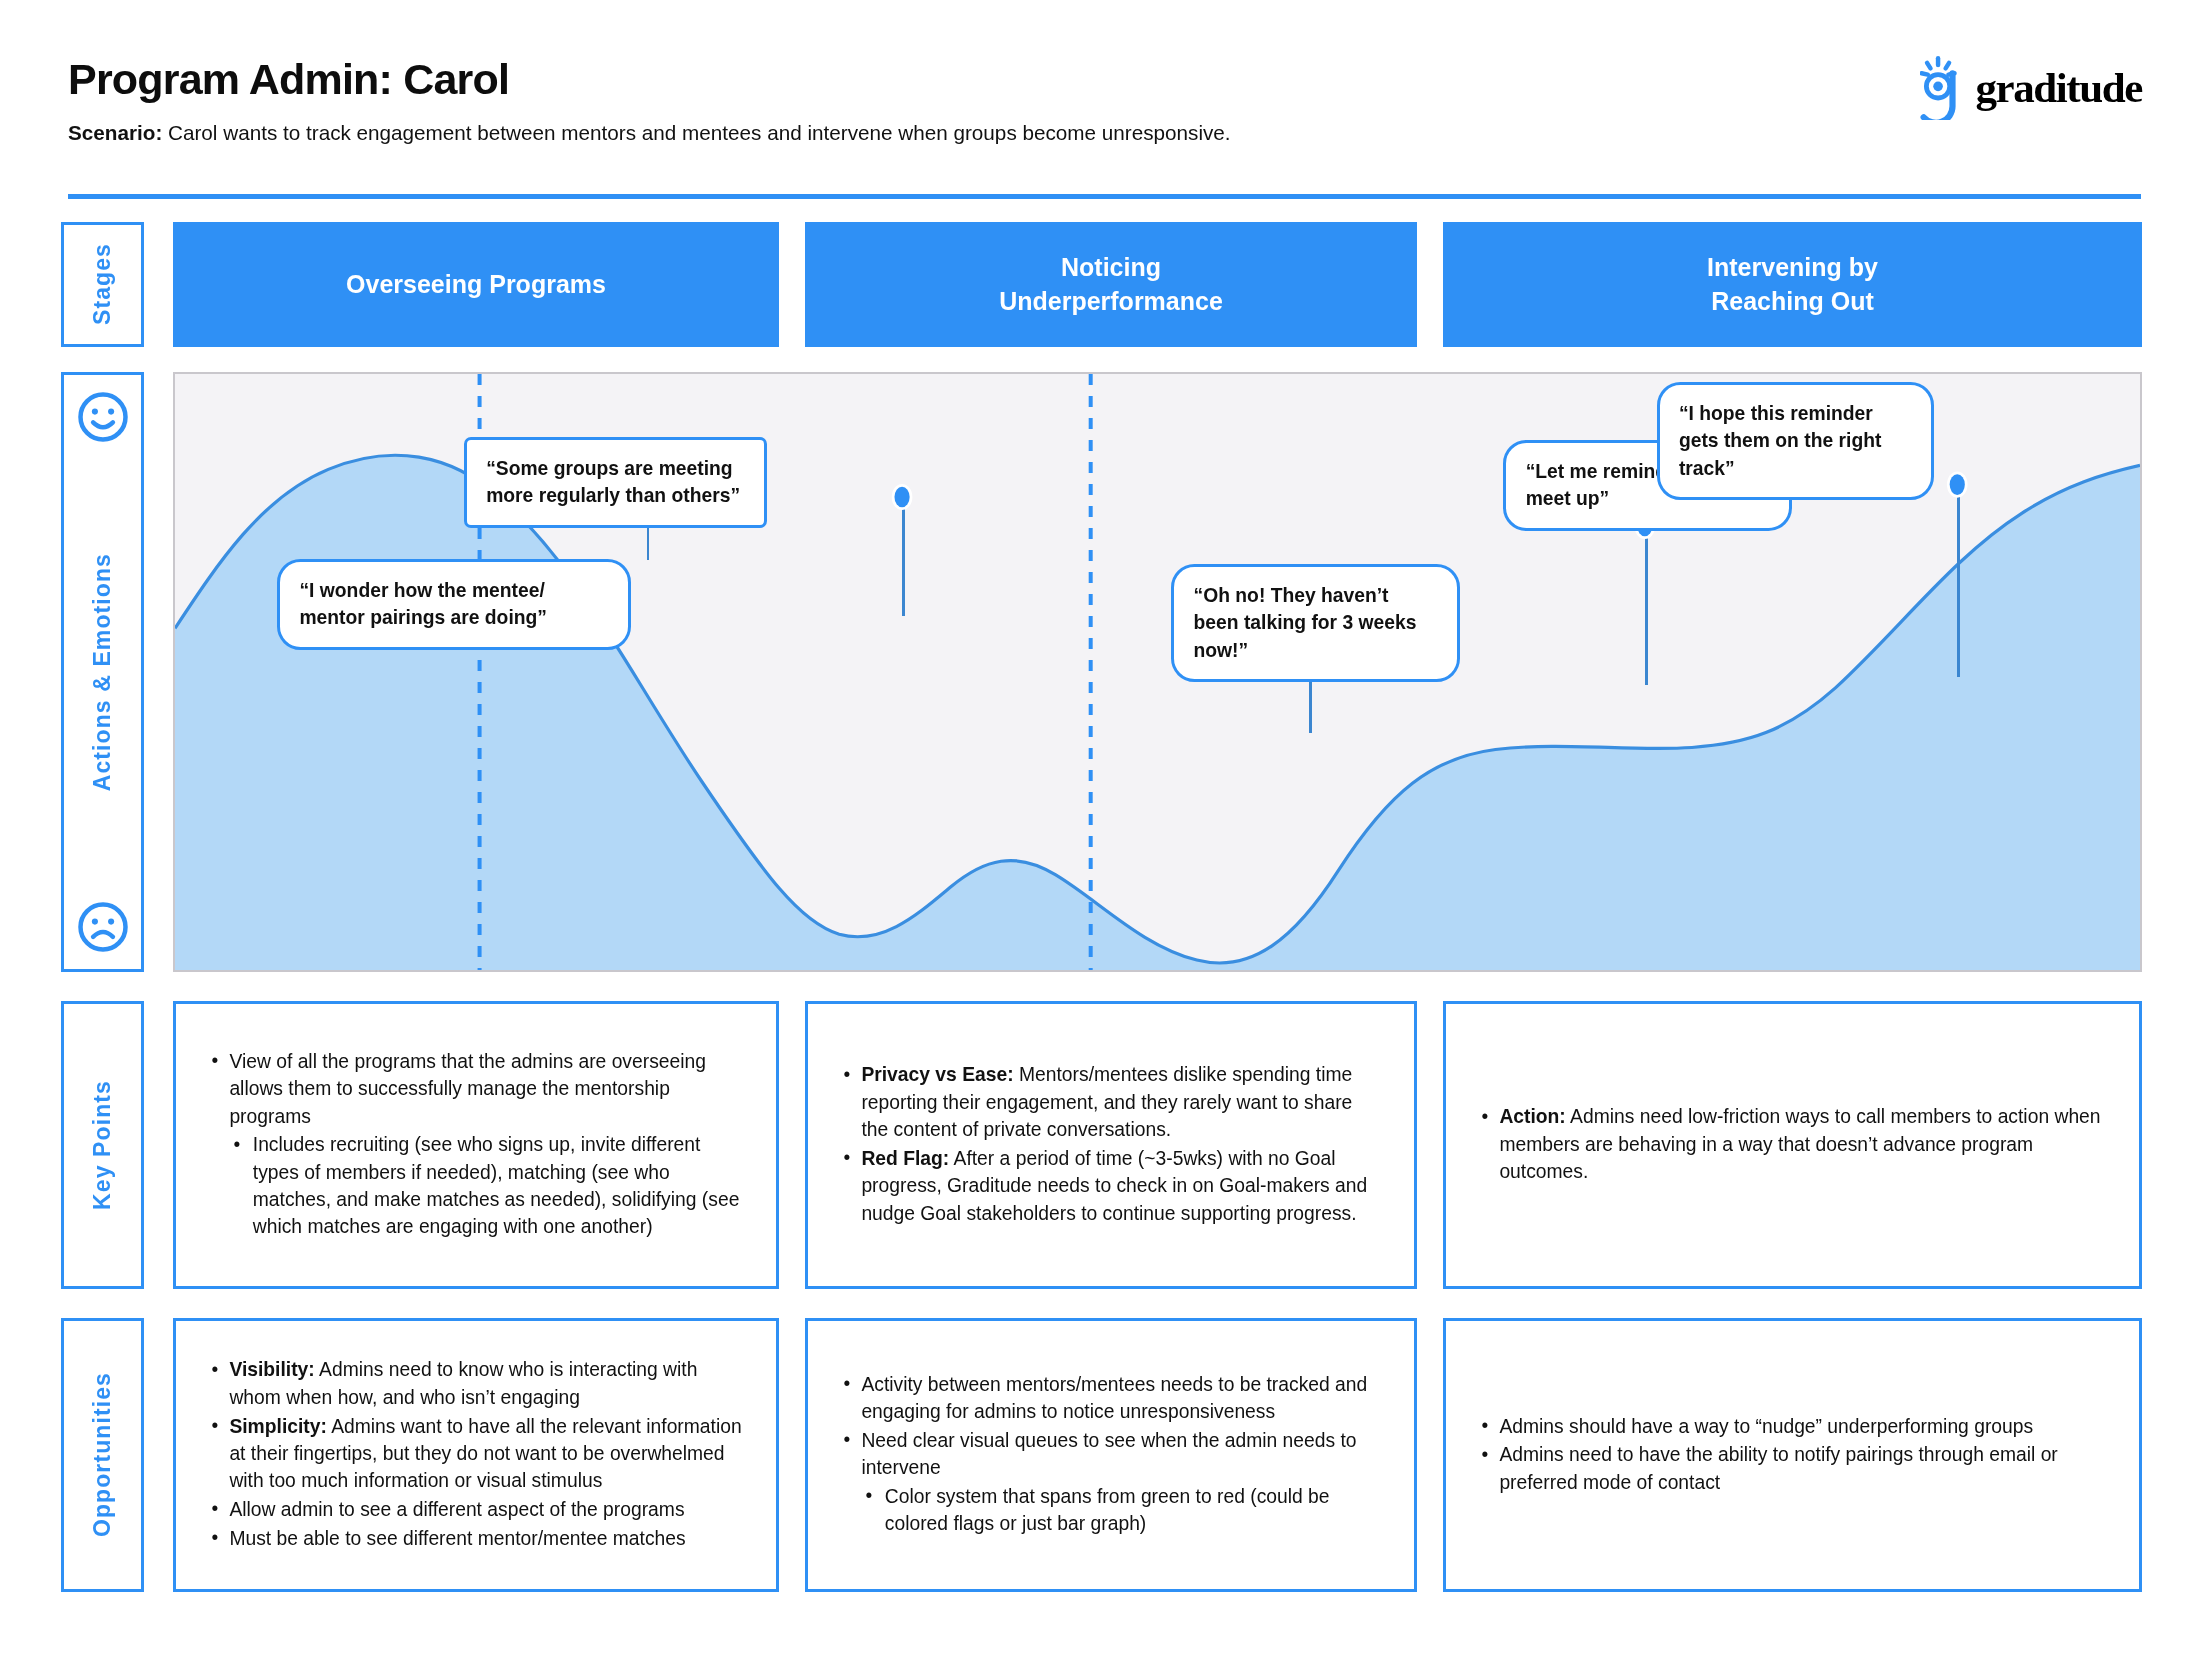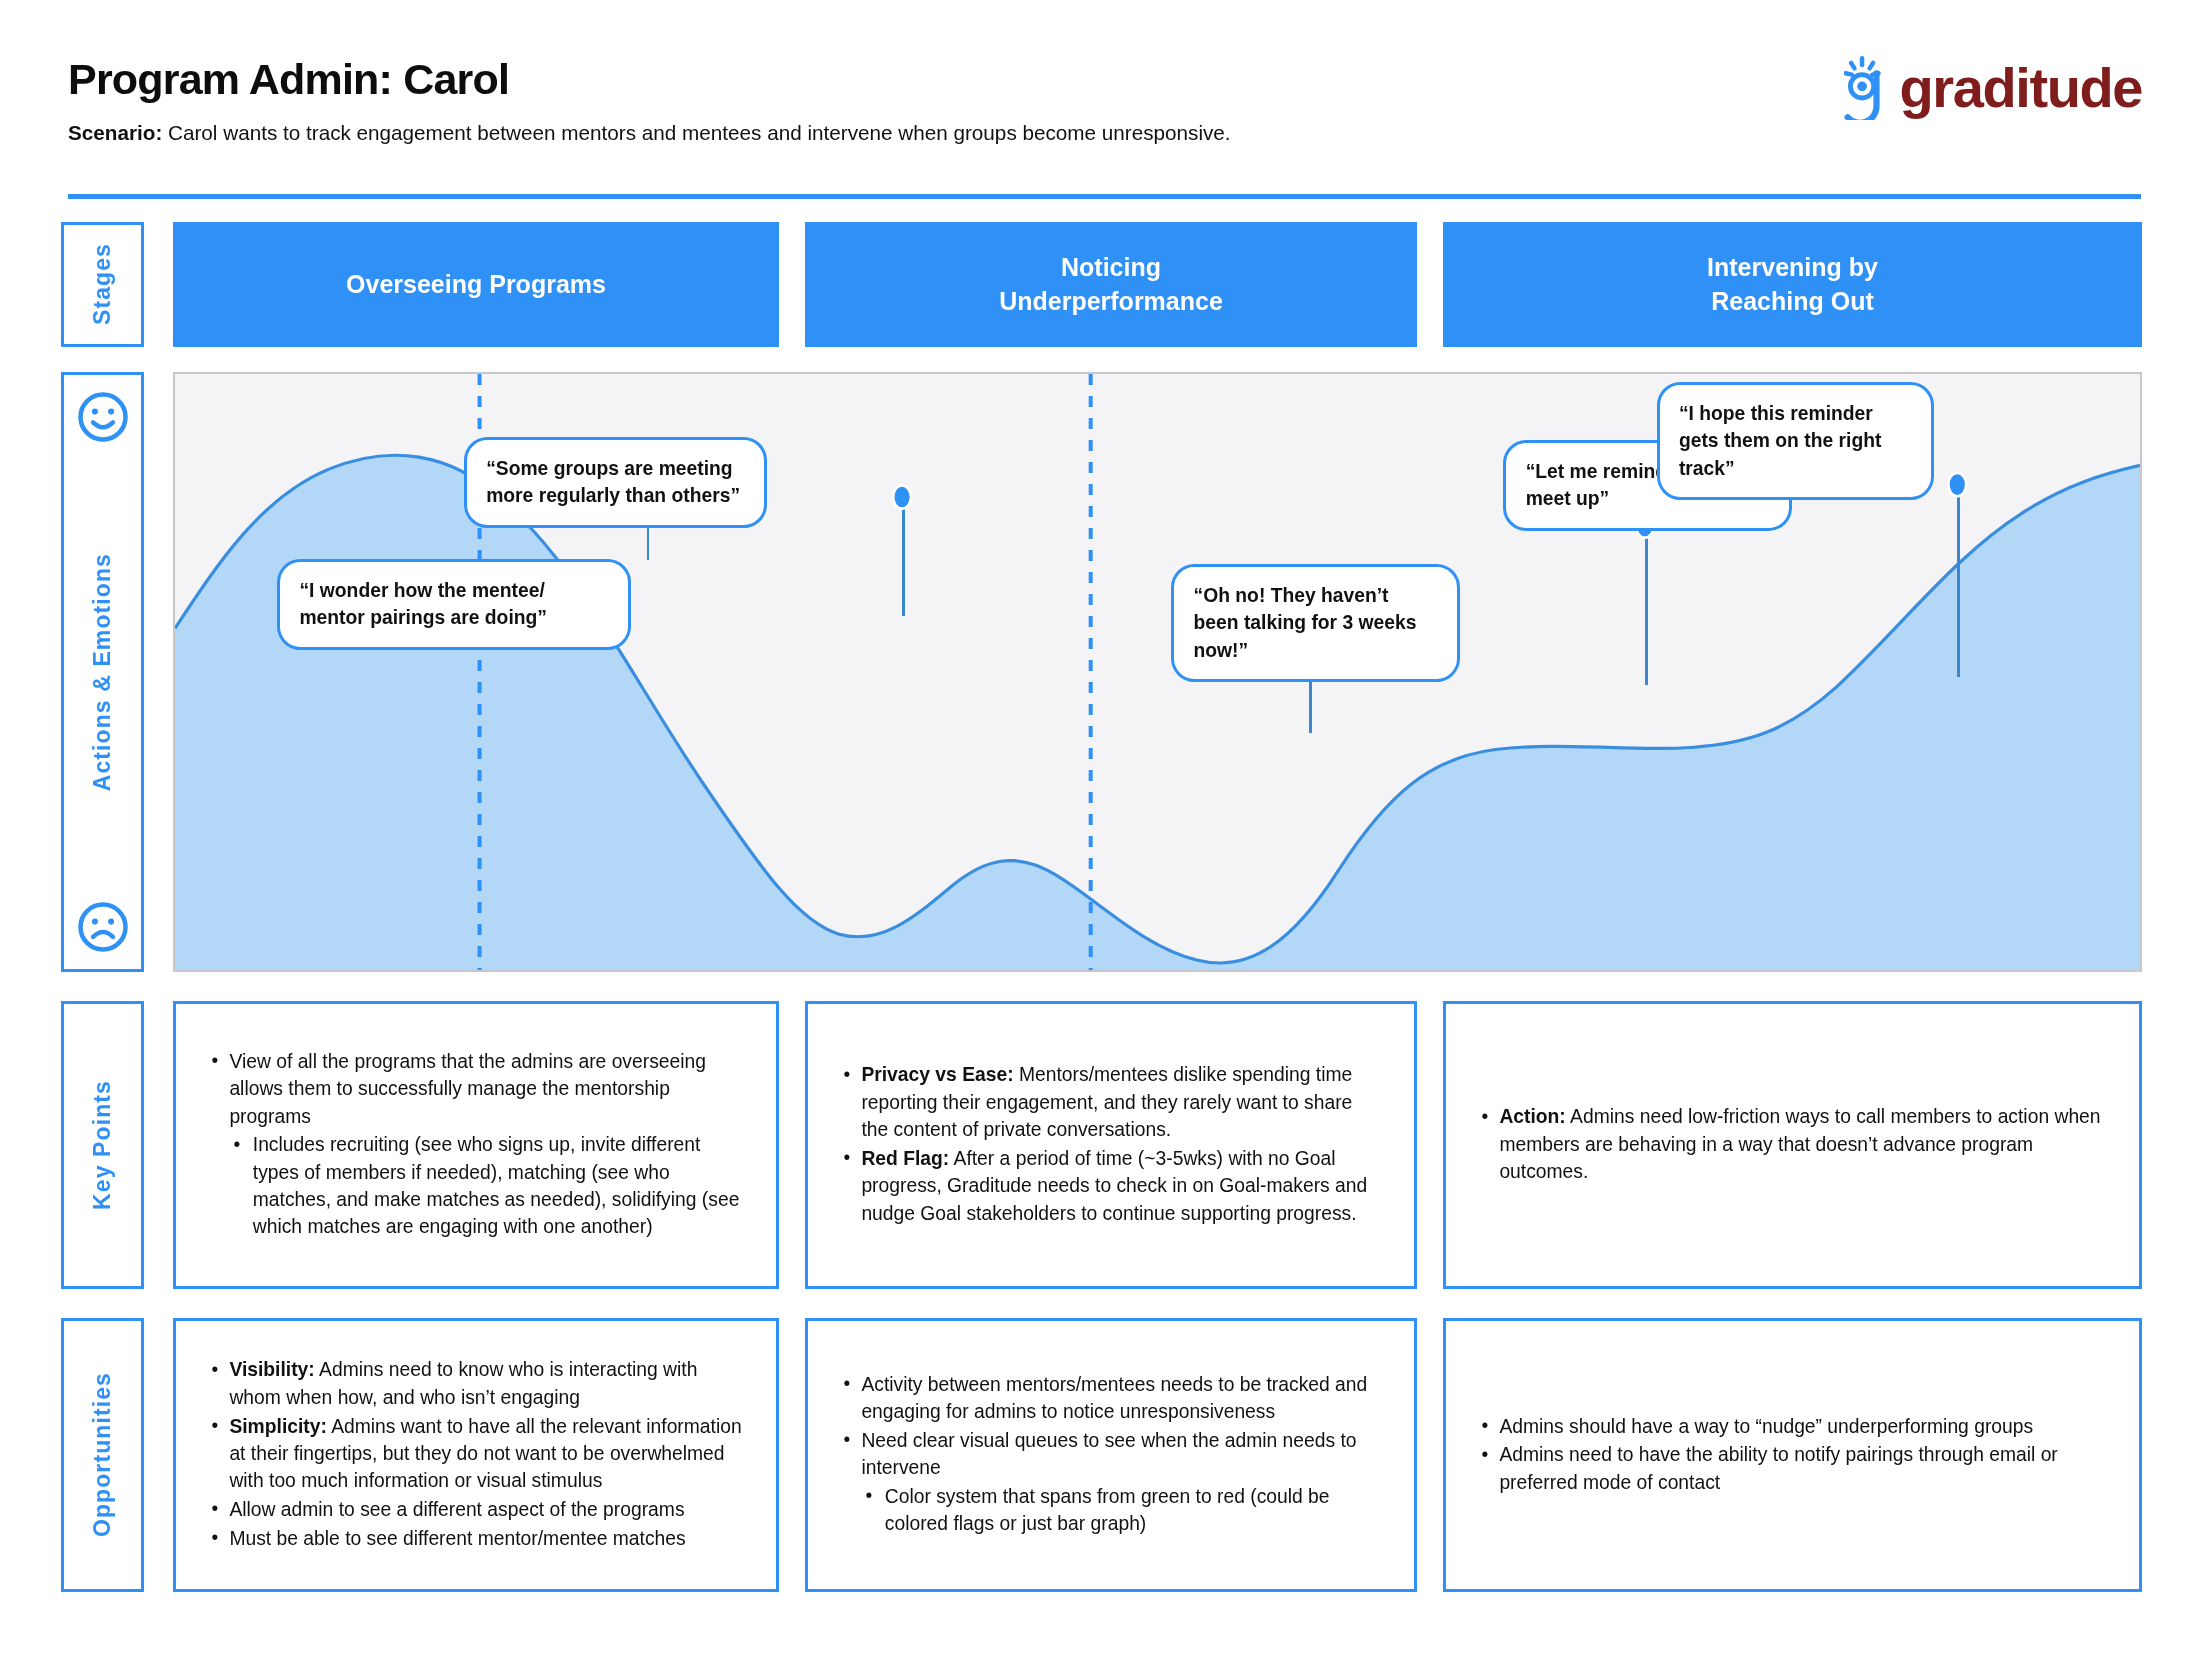--- a/index.html
+++ b/index.html
@@ -20,22 +20,23 @@
   .scenario {
     margin-top: 18px; font-size: 20.7px; color: #111; line-height: 1.3;
   }
   .scenario b { font-weight: 700; }
 
   .logo {
     position: absolute; right: 63px; top: 54px;
     display: flex; align-items: center; gap: 1.4px;
   }
   .logo-text {
-    font-size: 56px; font-weight: 700; color: #7f1d1d;
+    font-size: 43px; font-weight: 700; color: #000000;
     letter-spacing: -1.4px;
+    font-family: Liberation Serif, serif;
   }
 
   .rule {
     position: absolute; left: 68px; top: 194px;
     width: 2073px; height: 4.8px; background: #2f90f5;
   }
 
   
   .row { position: absolute; display: flex; }
   .track-label {
@@ -213,21 +214,21 @@
           <ellipse cx="57.7%" cy="398" rx="15" ry="19" fill="#ffffff"></ellipse>
           <ellipse cx="57.7%" cy="398" rx="11" ry="15" fill="#2f90f5"></ellipse>
           <ellipse cx="74.8%" cy="220" rx="15" ry="19" fill="#ffffff"></ellipse>
           <ellipse cx="74.8%" cy="220" rx="11" ry="15" fill="#2f90f5"></ellipse>
           <ellipse cx="90.7%" cy="160" rx="15" ry="19" fill="#ffffff"></ellipse>
           <ellipse cx="90.7%" cy="160" rx="11" ry="15" fill="#2f90f5"></ellipse>
         </g>
       </svg>
 
       <div class="bubble" style="left:5.2%; top:185px; width:354px;">“I wonder how the mentee/ mentor pairings are doing”</div>
-      <div class="bubble" style="left:14.7%; top:63px; width:303px;">“Some groups are meeting more regularly than others”</div>
+      <div class="bubble" style="left:14.7%; top:63px; width:303px;border-radius:7px;">“Some groups are meeting more regularly than others”</div>
       <div class="bubble" style="left:50.7%; top:190px; width:289px;">“Oh no! They haven’t been talking for 3 weeks now!”</div>
       <div class="bubble" style="left:67.6%; top:66px; width:289px;">“Let me remind them to meet up”</div>
       <div class="bubble" style="left:75.4%; top:8px; width:277px;">“I hope this reminder gets them on the right track”</div>
     </div>
   </div>
 
   <div class="row" id="keypoints-row">
     <div class="track-label">
       <span class="vtext">Key Points</span>
     </div>

